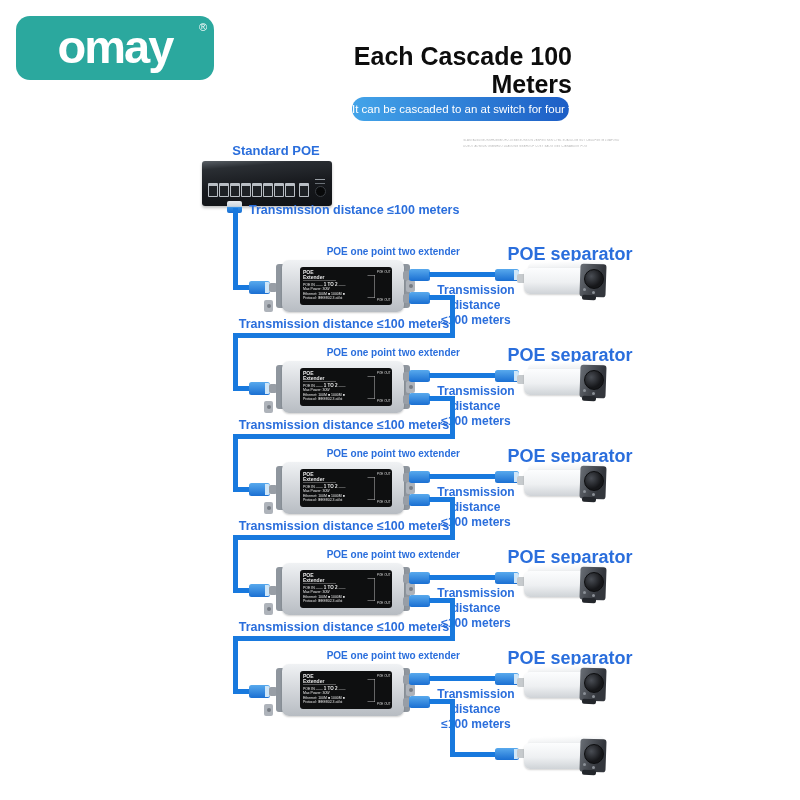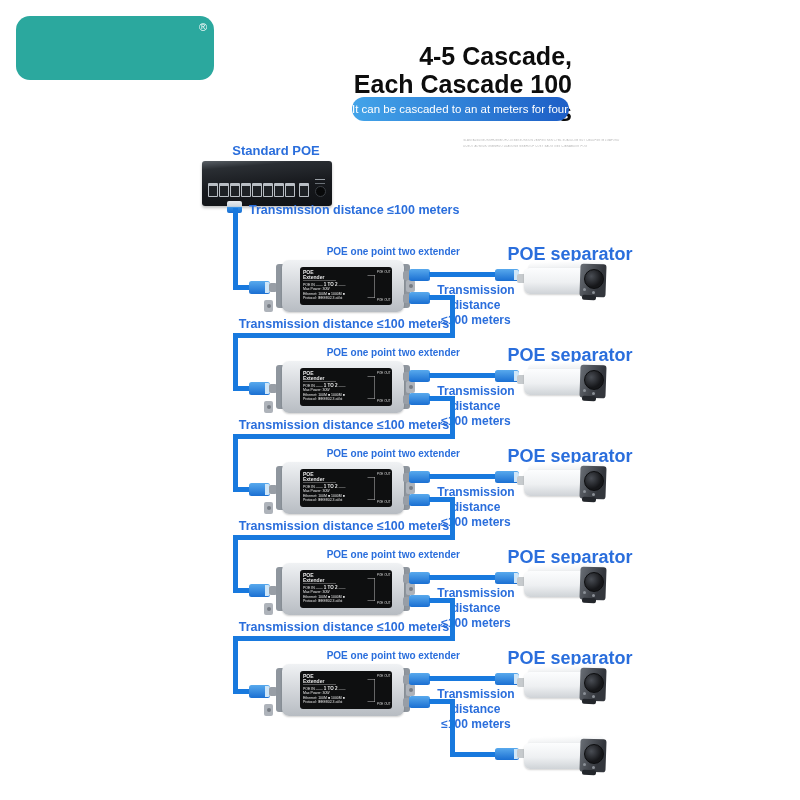--- a/index.html
+++ b/index.html
@@ -96,29 +96,29 @@
 
   .note{position:absolute;left:0;top:774px;width:800px;text-align:center;color:#1a1a1a;
         font-size:11px;}
 </style>
 </head>
 <body>
 
 <div id="stage">
 
   <div class="logo">
+    <span class="logo-text">omay</span>
     <span class="logo-reg">®</span>
   </div>
 
   <div class="title">
-    <div>4-5 Cascade,</div>
     <div>Each Cascade 100 Meters</div>
   </div>
 
-  <div class="banner">It can be cascaded to an at meters for four to five times</div>
+  <div class="banner">It can be cascaded to an at switch for four to five times</div>
 
   <div class="fineprint">
     <div>SLASYALSUNSORSHKGRBIOFU JOSNKSORSION JBSFMITNSN CYBL SOATDLOB MLY CBUDFSRTB LGAFORD</div>
     <div>DUSOT AOSNUK GSBNHUO LUAGONG MSBHOOF COSY SAOG ONS CJBNABUOR POG</div>
   </div>
 
   <div class="sw-label blue">Standard POE switch</div>
   <div class="switch">
     <i class="port" style="left:6px"></i>
     <i class="port" style="left:17px"></i>

